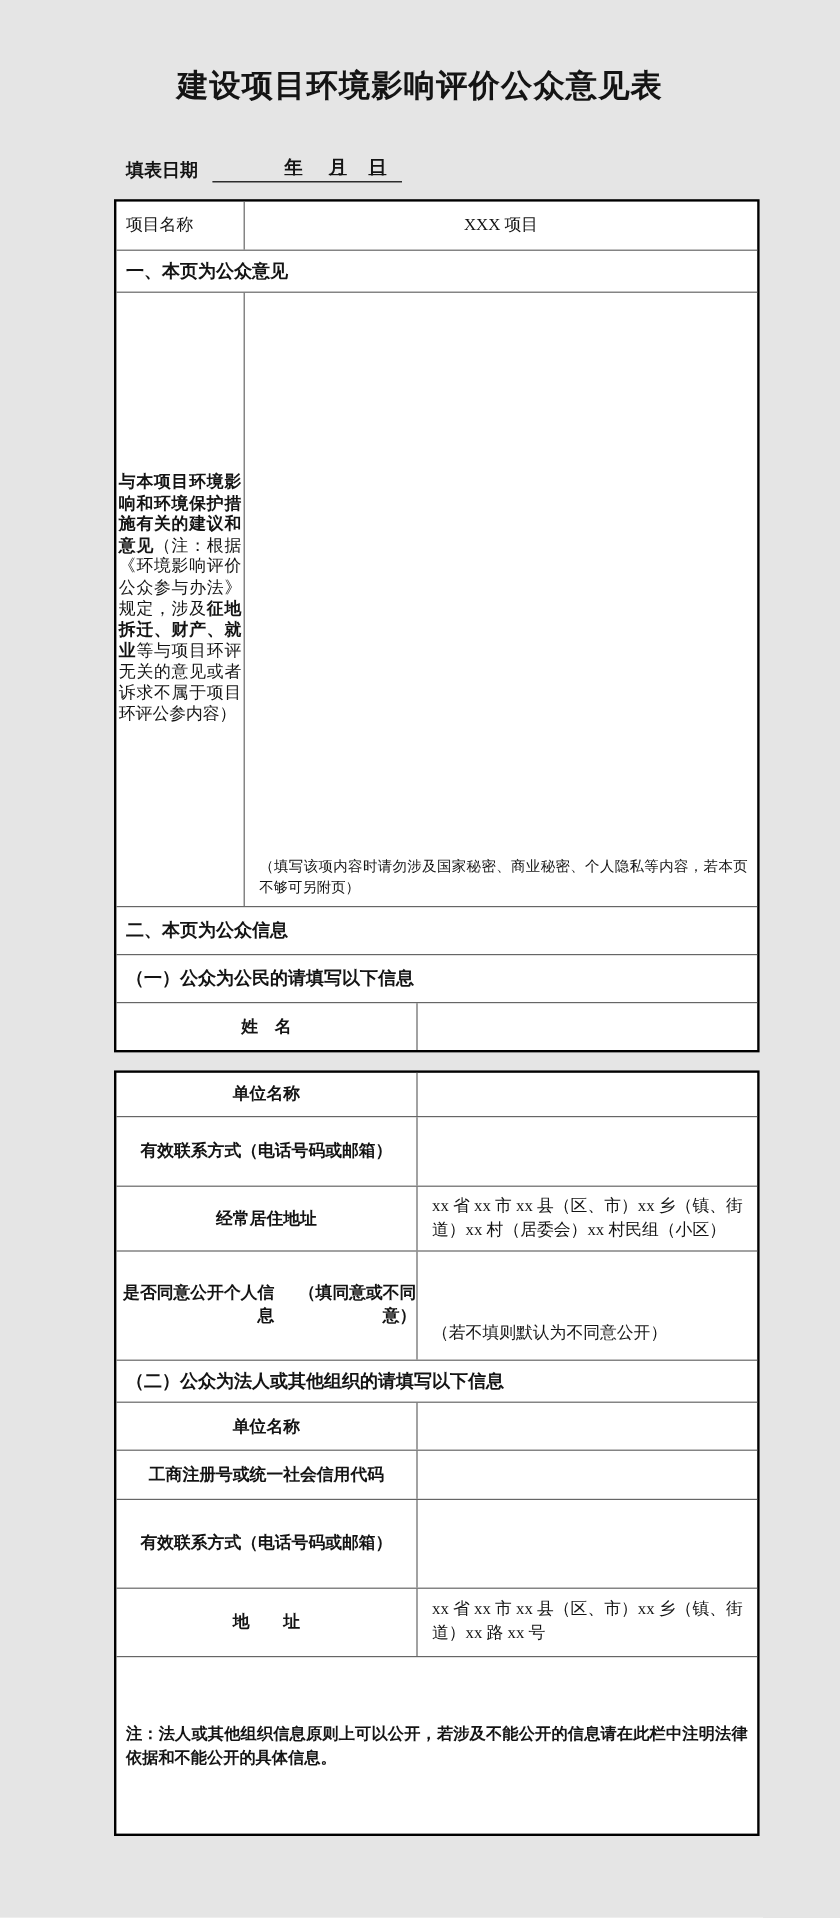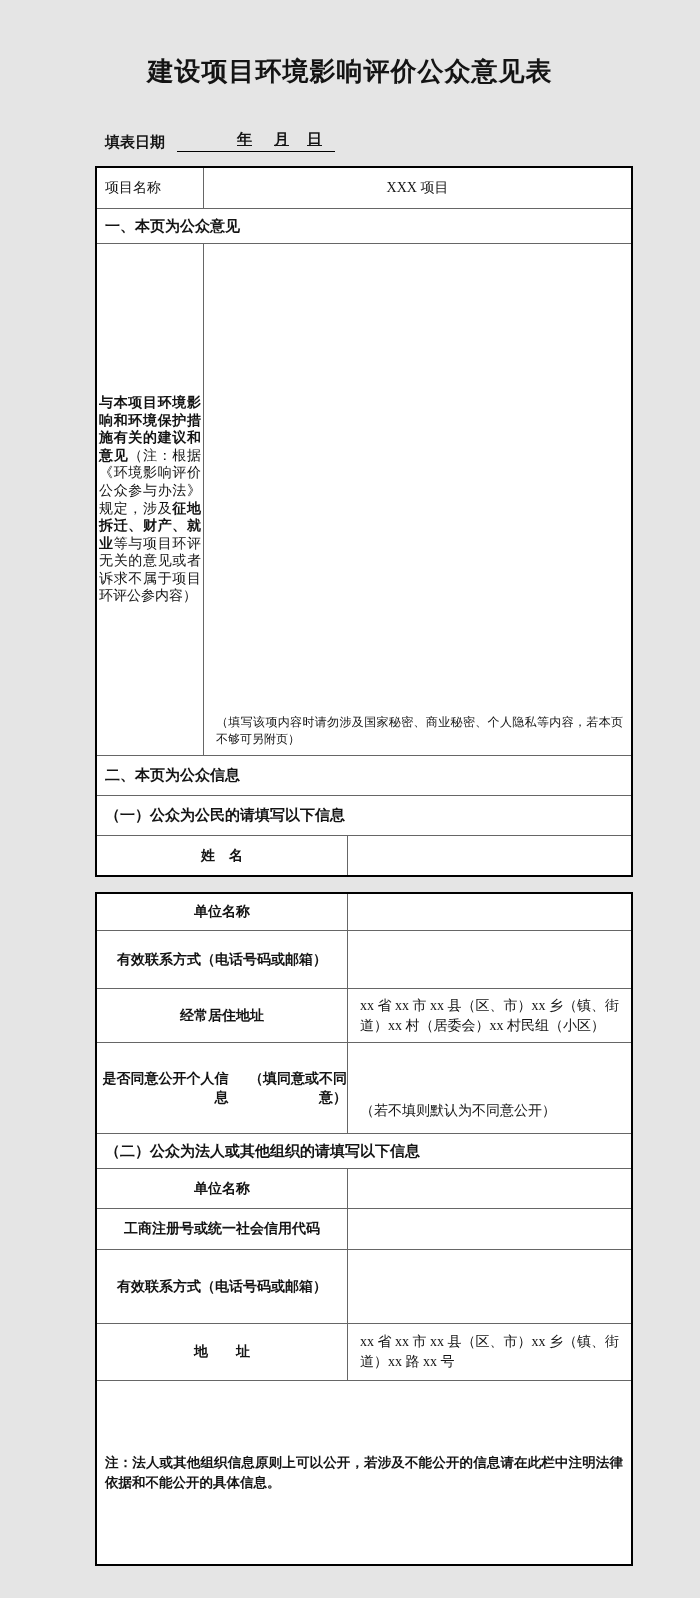--- a/index.html
+++ b/index.html
@@ -57,21 +57,21 @@
   .cell + .cell { border-left:1px solid #666; }
 
   .c-narrow { width:106px; flex:none; }
   .c-mid    { width:250px; flex:none; }
   .fill     { flex:1; }
 
   
   .h40{height:40px} .h35{height:35px} .h512{height:512px}
   
   .h36{height:36px} .h58{height:58px} .h54{height:54px} .h91{height:91px}
-  .h41{height:41px} .h74{height:74px} .h57{height:57px} .h148{height:184px}
+  .h41{height:41px} .h74{height:74px} .h57{height:57px} .h148{height:148px}
 
   .heading {
     font-weight:bold;
     font-size:15px;
     padding-left:8px;
   }
   .plain-left { font-size:14px; padding-left:8px; }
   .center { justify-content:center; text-align:left; }
   .lbl { font-weight:bold; font-size:14px; justify-content:center; text-align:right; }
   .lbl-col { flex-direction:row; line-height:19px; }

